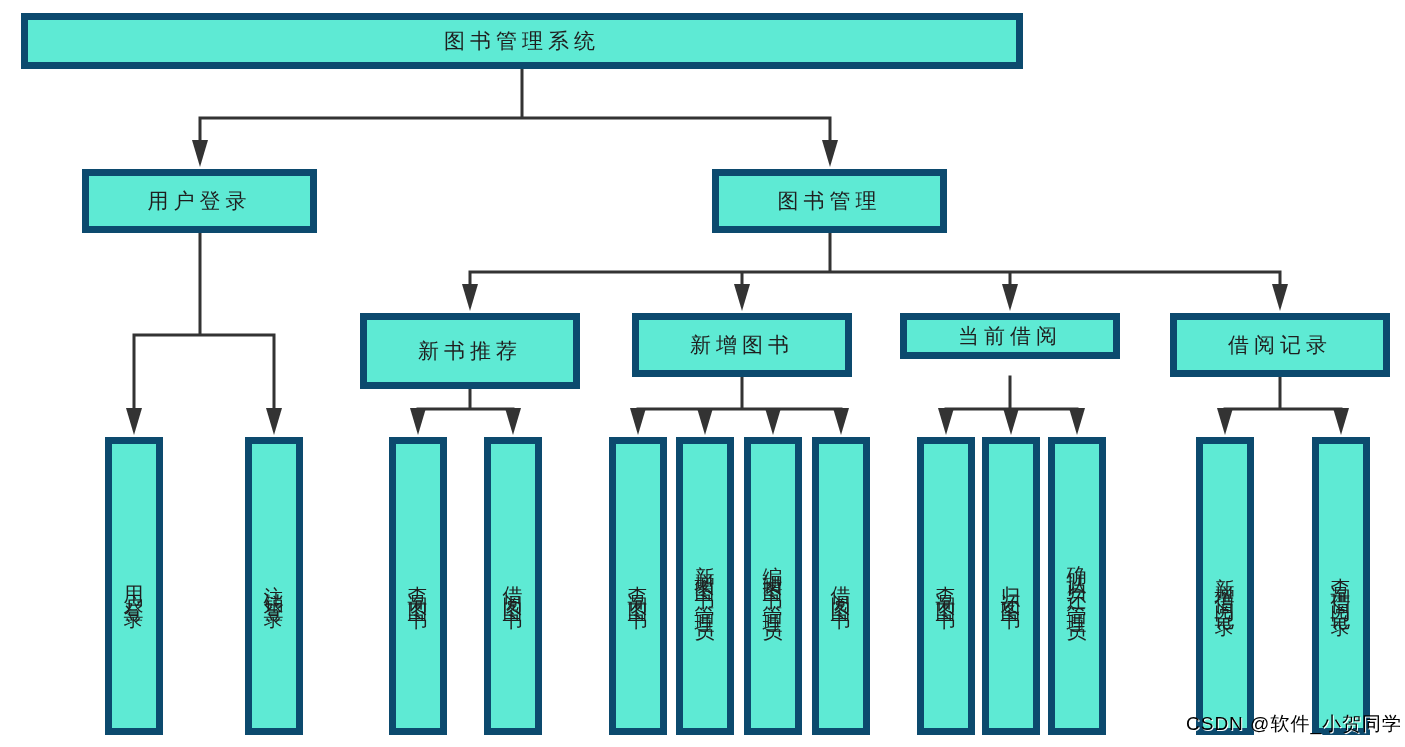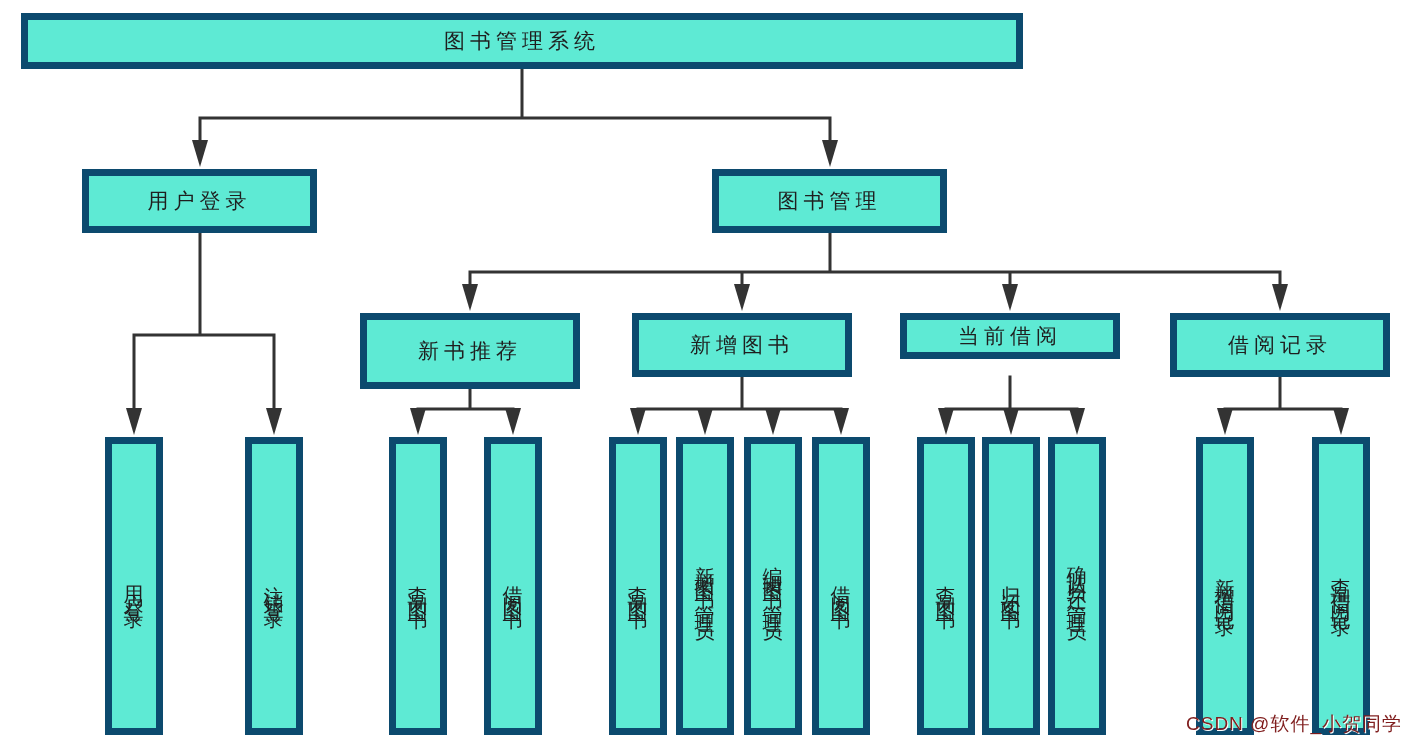--- a/index.html
+++ b/index.html
@@ -26,21 +26,21 @@
     text-orientation:mixed;
     font-size:20px;
     letter-spacing:8px;
     line-height:1.1;
   }
   .watermark{
     position:absolute;
     left:1186px;top:711px;
     font-size:19px;
     letter-spacing:1px;
-    color:#7f1d1d;
+    color:#000000;
     text-shadow:1px 1px 0 #ffffff;
     white-space:nowrap;
   }
 </style>
 </head>
 <body>
 
 <div class="stage">
 
   <svg class="connectors" width="1405" height="747" viewBox="0 0 1405 747" xmlns="http://www.w3.org/2000/svg">

